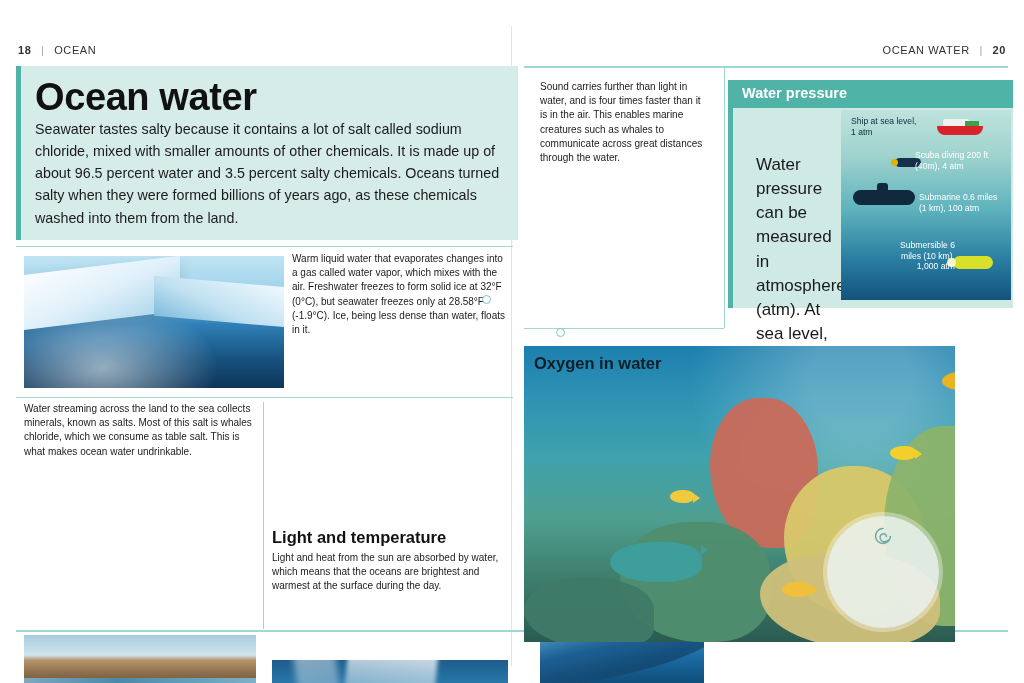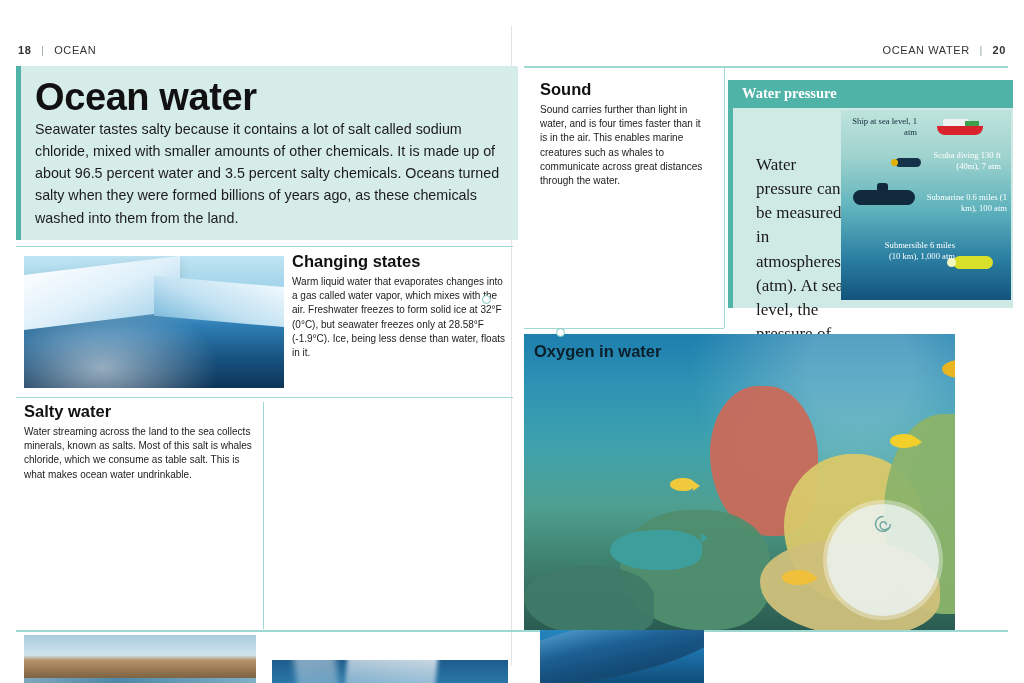--- a/index.html
+++ b/index.html
@@ -236,21 +236,20 @@
     top: 30px;
     width: 170px;
     height: 190px;
     background: linear-gradient(180deg, #bfe3dd 0%, #9fd3ce 24%, #5fb3bd 52%, #2b7fa2 78%, #12537c 100%);
   }
   .wp-label {
     position: absolute;
     font-size: 8.6px;
     line-height: 1.25;
     color: #0f2b3a;
-    text-align: right;
   }
   .wp-label.light { color: #ffffff; }
 
   .vessel { position: absolute; }
   .ship-hull {
     width: 46px; height: 9px;
     background: #d8232a;
     border-radius: 0 0 8px 8px;
   }
   .ship-deck {
@@ -407,85 +406,86 @@
 
     <div class="title-block">
       <div class="title">Ocean water</div>
       <div class="intro">Seawater tastes salty because it contains a lot of salt called sodium chloride, mixed with smaller amounts of other chemicals. It is made up of about 96.5 percent water and 3.5 percent salty chemicals. Oceans turned salty when they were formed billions of years ago, as these chemicals washed into them from the land.</div>
     </div>
 
     <div class="rule" style="left:0; top:180px; width:497px; height:1px;"></div>
 
     <div class="photo iceberg" style="left:8px; top:190px; width:260px; height:132px;"></div>
     <div style="position:absolute; left:276px; top:186px; width:216px;">
-      <div class="h-sec">Changing states</div>
       <div class="body-sm">Warm liquid water that evaporates changes into a gas called water vapor, which mixes with the air. Freshwater freezes to form solid ice at 32°F (0°C), but seawater freezes only at 28.58°F (-1.9°C). Ice, being less dense than water, floats in it.</div>
     </div>
 
     <div class="rule" style="left:0; top:331px; width:497px; height:1px;"></div>
 
     <div style="position:absolute; left:8px; top:336px; width:232px;">
-      <div class="h-sec">Salty water</div>
       <div class="body-sm">Water streaming across the land to the sea collects minerals, known as salts. Most of this salt is whales chloride, which we consume as table salt. This is what makes ocean water undrinkable.</div>
     </div>
     <div class="photo saltflat" style="left:8px; top:437px; width:232px; height:126px;"></div>
 
     <div class="rule" style="left:247px; top:336px; width:1px; height:227px;"></div>
 
     <div class="photo sunbeam" style="left:256px; top:336px; width:236px; height:120px;">
       
       
       
       
     </div>
+    <div style="position:absolute; left:256px; top:462px; width:236px;">
+      <div class="h-sec">Light and temperature</div>
+      <div class="body-sm">Light and heat from the sun are absorbed by water, which means that the oceans are brightest and warmest at the surface during the day.</div>
+    </div>
 
     <div style="position:absolute; left:524px; top:14px; width:164px;">
-      <div class="h-sec">Sound</div>
       <div class="body-sm">Sound carries further than light in water, and is four times faster than it is in the air. This enables marine creatures such as whales to communicate across great distances through the water.</div>
     </div>
     <div class="photo whalebox" style="left:524px; top:166px; width:164px; height:90px;">
       <div class="whale-body"></div>
     </div>
     <div class="dot" style="left:466px; top:229px;"></div>
 
     <div class="rule" style="left:508px; top:262px; width:200px; height:1px;"></div>
     <div class="rule" style="left:708px; top:0px; width:1px; height:262px;"></div>
 
-    <div class="wp-panel" style="left:712px; top:14px; width:280px; height:228px;font-family:Liberation Serif, serif;">
+    <div class="wp-panel" style="left:712px; top:14px; width:280px; height:228px;">
       <div class="wp-title-bar"></div>
       <div class="wp-title">Water pressure</div>
       <div class="wp-col-text">Water pressure can be measured in atmospheres (atm). At sea level, the pressure of the atmosphere equals 1 atm. The pressure increases by 1 atm for every 33 ft (10m) you go down.</div>
 
       <div class="wp-diagram">
 
         <div class="vessel" style="left:96px; top:16px;">
           <div class="ship-hull"></div>
           <div class="ship-deck"></div>
           <div class="ship-green"></div>
         </div>
         <div class="wp-label" style="left:10px; top:6px; width:66px;">Ship at sea level, 1 atm</div>
 
         <div class="vessel" style="left:54px; top:48px;">
           <div class="sub-scuba"></div>
         </div>
-        <div class="wp-label light" style="left:74px; top:40px; width:86px;">Scuba diving 130 ft (40m), 7 atm</div>
+        <div class="wp-label light" style="left:74px; top:40px; width:86px;">Scuba diving 200 ft (40m), 4 atm</div>
 
         <div class="vessel" style="left:12px; top:80px;">
           <div class="sub-big"></div>
         </div>
         <div class="wp-label light" style="left:78px; top:82px; width:88px;">Submarine 0.6 miles (1 km), 100 atm</div>
 
         <div class="vessel" style="left:112px; top:146px;">
           <div class="submersible"></div>
         </div>
         <div class="wp-label light" style="left:38px; top:130px; width:76px; text-align:right;">Submersible 6 miles (10 km), 1,000 atm</div>
       </div>
     </div>
 
-    <div class="reef" style="left:508px; top:268px; width:431px; height:296px;">
+    <div class="reef" style="left:508px; top:280px; width:431px; height:296px;">
 
       <span class="coral" style="left:186px; top:52px; width:108px; height:150px; background:#c96a5a; border-radius:48% 52% 40% 60%;"></span>
       <span class="coral" style="left:260px; top:120px; width:140px; height:150px; background:#d9c86a; border-radius:50% 50% 46% 54%;"></span>
       <span class="coral" style="left:360px; top:80px; width:118px; height:200px; background:#8bb36a; border-radius:55% 45% 45% 55%;"></span>
       <span class="coral" style="left:96px; top:176px; width:150px; height:120px; background:#4f8e6e; border-radius:52% 48% 40% 60%;"></span>
       <span class="coral" style="left:236px; top:206px; width:180px; height:96px; background:#cfc07a; border-radius:46% 54% 40% 60%;"></span>
       <span class="coral" style="left:0px; top:232px; width:130px; height:70px; background:#3f7a68; border-radius:50% 50% 30% 60%;"></span>
 
       <span class="fish" style="left:418px; top:26px; width:36px; height:18px; background:#e8b521; color:#e8b521;"></span>
       <span class="fish" style="left:366px; top:100px; width:26px; height:14px; background:#f2cf2a; color:#f2cf2a;"></span>

